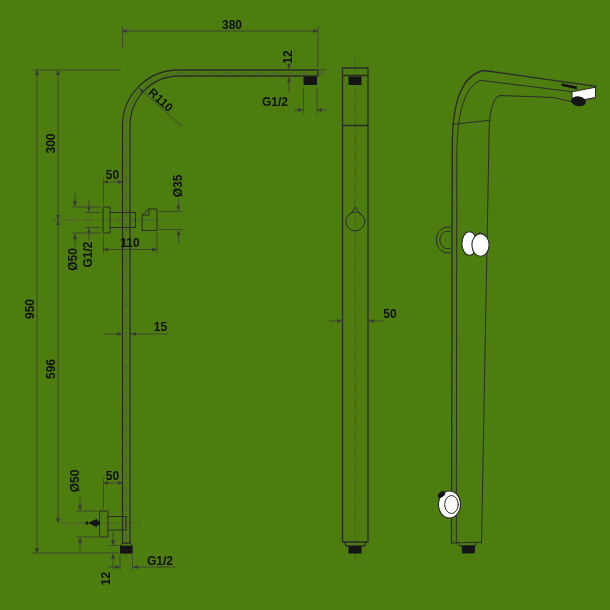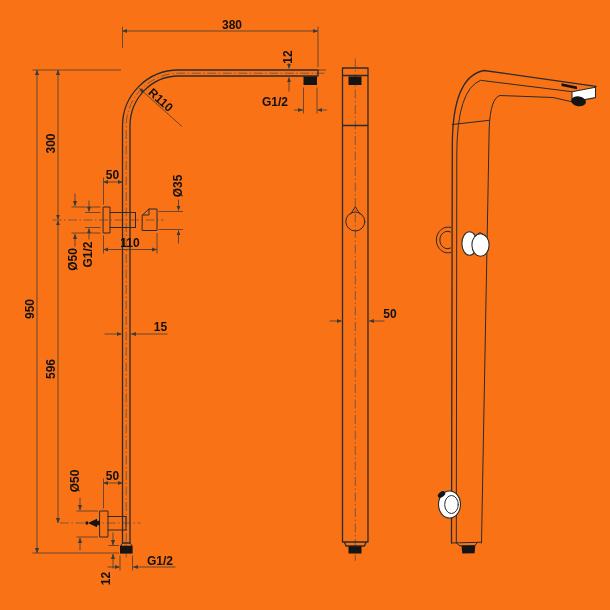--- a/index.html
+++ b/index.html
@@ -1,16 +1,16 @@
 <!DOCTYPE html>
 <html><head>
 <meta charset="utf-8">
 <style>
   html,body{margin:0;padding:0;background:#ffffff;}
-  .canvas{position:relative;width:610px;height:610px;background:#f97316;overflow:hidden;}
+  .canvas{position:relative;width:610px;height:610px;background:#4d7c0f;overflow:hidden;}
   svg{display:block;}
   .obj{fill:none;stroke:#2b2b2b;stroke-width:1.3;stroke-linejoin:round;stroke-linecap:round;}
   .objthin{fill:none;stroke:#2b2b2b;stroke-width:1;stroke-linejoin:round;stroke-linecap:round;}
   .wfill{fill:#ffffff;stroke:#2b2b2b;stroke-width:1.1;stroke-linejoin:round;}
   .dim{fill:none;stroke:#3a3a3a;stroke-width:0.8;}
   .ext{fill:none;stroke:#3a3a3a;stroke-width:0.75;}
   .cl{fill:none;stroke:#4a4a4a;stroke-width:0.7;stroke-dasharray:9 2.5 1.5 2.5;}
   .solid{fill:#141414;stroke:none;}
   .dim-label{font:700 12px "Liberation Sans","DejaVu Sans",sans-serif;fill:#101010;}
 </style>

